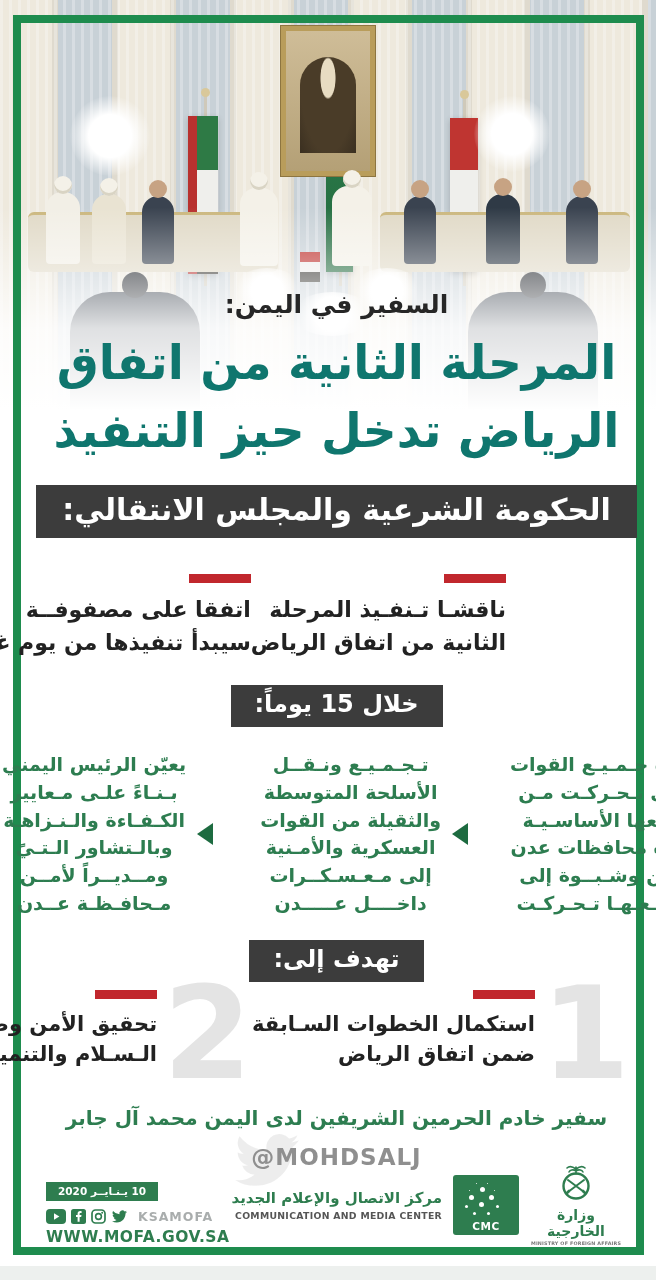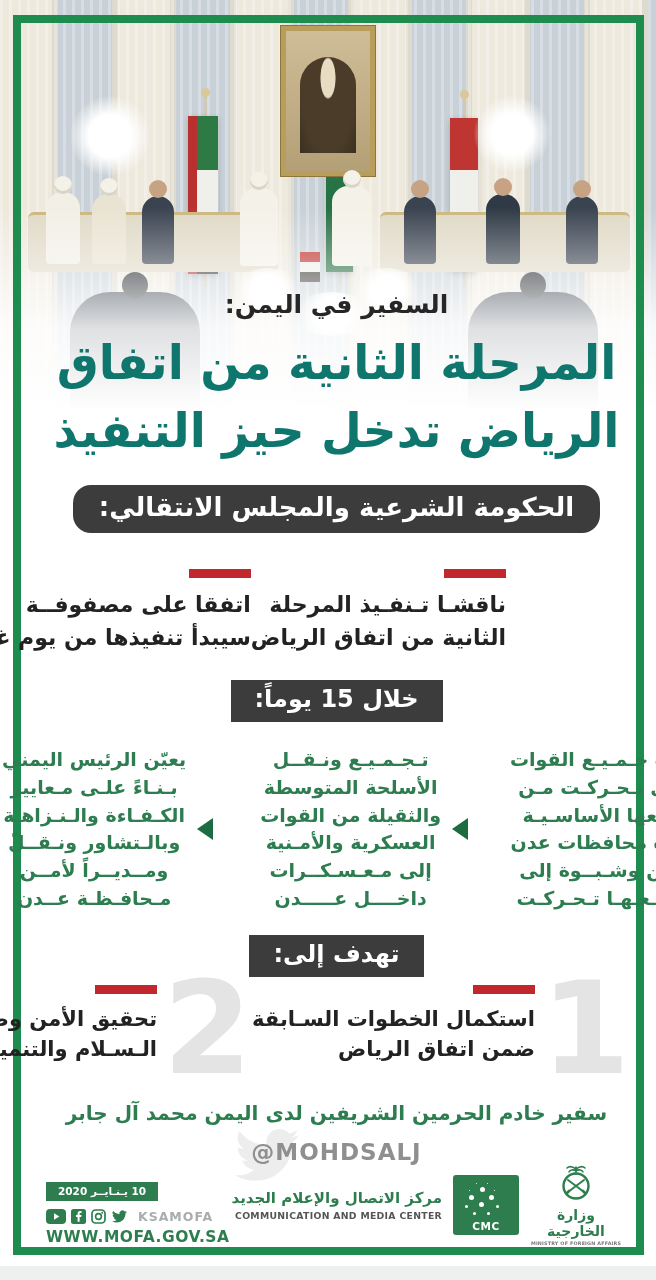--- a/index.html
+++ b/index.html
@@ -38,21 +38,21 @@
   
   .frame{position:absolute;left:13px;right:12px;top:15px;bottom:25px;border:8px solid #1e8c4e;z-index:5;pointer-events:none;}
   .bottom-strip{position:absolute;left:0;right:0;bottom:0;height:14px;background:#edf0ee;z-index:1;}
 
   
   .content{position:absolute;inset:0;z-index:10;padding-top:290px;direction:rtl;padding-left:17px;}
   .kicker{text-align:center;font-size:25px;font-weight:bold;color:#262626;}
   .title{margin:10px 0 0;text-align:center;font-size:47px;line-height:1.45;font-weight:bold;color:#0f766e;}
   .center-row{text-align:center;}
   .dark-bar{display:inline-block;background:#3c3c3c;color:#fff;font-weight:bold;}
-  .dark-bar.wide{margin-top:20px;font-size:26px;padding:7px 26px 11px;border-radius:18px;}
+  .dark-bar.wide{margin-top:20px;font-size:30px;padding:7px 26px 11px;}
   .dark-bar.small{font-size:24px;padding:5px 24px 9px;}
   .bar-gap1{margin-top:26px;}
   .bar-gap2{margin-top:22px;}
 
   .points{display:flex;justify-content:space-between;padding:0 150px 0 98px;margin-top:36px;}
   .red-bar{width:62px;height:9px;background:#c1272d;margin-bottom:10px;}
   .point-line{font-size:22px;line-height:1.5;font-weight:bold;color:#222;text-align:right;white-space:nowrap;}
 
   .steps{display:flex;justify-content:center;align-items:center;gap:9px;margin-top:24px;padding:0 26px;}
   .step{width:192px;margin-left:36px;}
@@ -179,21 +179,21 @@
         <div class="step-line">والثقيلة من القوات</div>
         <div class="step-line">العسكرية والأمـنية</div>
         <div class="step-line">إلى مـعـسـكــرات</div>
         <div class="step-line">داخــــل عـــــدن</div>
       </div>
       <div class="arrow"></div>
       <div class="step">
         <div class="step-line">يعيّن الرئيس اليمني</div>
         <div class="step-line">بـنـاءً علـى مـعايير</div>
         <div class="step-line">الكـفـاءة والـنـزاهـة</div>
-        <div class="step-line">وبالـتشاور ونـقــلً</div>
+        <div class="step-line">وبالـتشاور الـتـيً</div>
         <div class="step-line">ومــديــراً لأمــن</div>
         <div class="step-line">مـحافـظـة عــدن</div>
       </div>
     </div>
 
     <div class="center-row bar-gap2">
       <div class="dark-bar small">تهدف إلى:</div>
     </div>
 
     <div class="goals">

